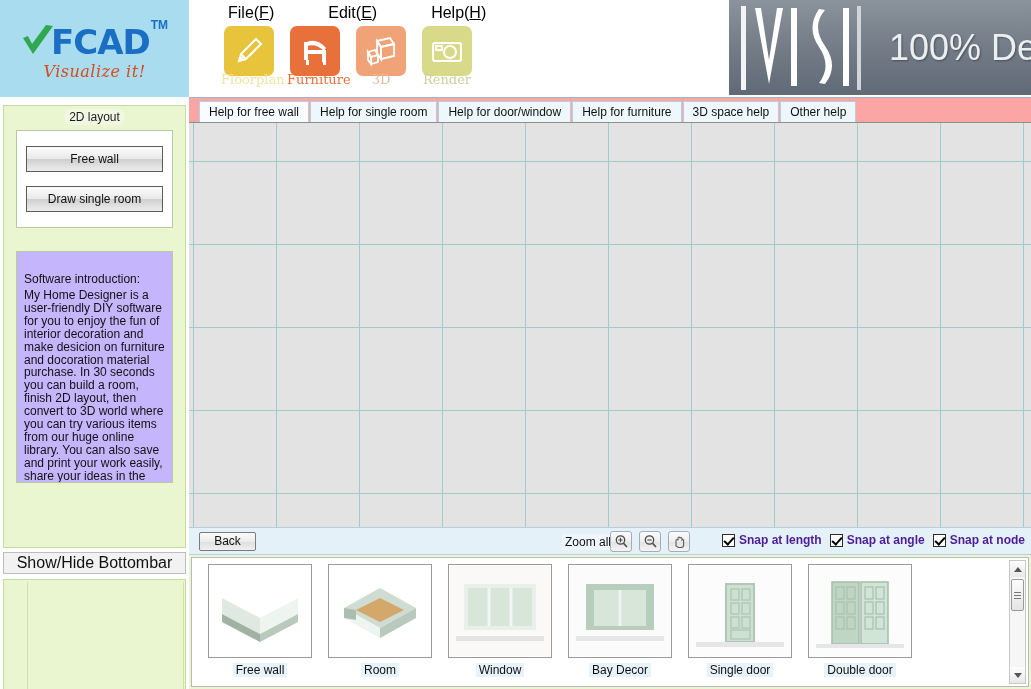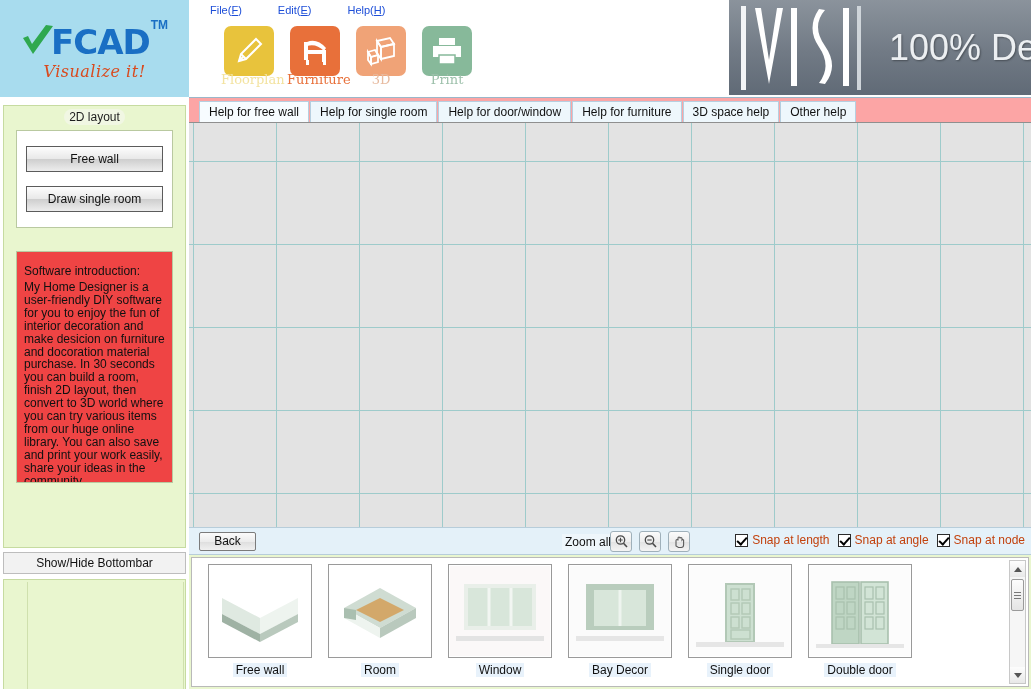--- a/index.html
+++ b/index.html
@@ -41,22 +41,22 @@
     margin-top: 2px; letter-spacing: .5px;
   }
 
   
   .menu-area {
     position: absolute; left: 189px; top: 0; width: 842px; height: 97px;
     background: #ffffff;
   }
   .menubar { position: absolute; left: 15px; top: 2px; display: flex; }
   .menu-item {
-    font-size: 11px; color: #1d4ed8; padding: 2px 6px; margin-right: 24px;
-    cursor: default; white-space: nowrap;
+    font-size: 16px; color: #000000; padding: 2px 6px; margin-right: 24px;
+    cursor: default; white-space: nowrap; margin-left: 18px;
   }
   .menu-item u { text-decoration: underline; }
 
   
   .toolbar { position: absolute; left: 32px; top: 26px; display: flex; align-items: flex-end; }
   .tool-btn {
     position: relative; width: 56px; height: 62px; margin-right: 10px;
     cursor: pointer;
   }
   .tool-tile {
@@ -132,28 +132,28 @@
     padding: 15px 9px; 
   }
   .sb-button {
     display: block; width: 100%; height: 26px; line-height: 24px;
     text-align: center; font-size: 12px; color: #111;
     background: linear-gradient(180deg,#fdfdfd 0%, #e9e9e9 48%, #cfcfcf 52%, #ededed 100%);
     border: 1px solid #5b5b5b; margin-bottom: 14px; cursor: pointer;
   }
   .sb-button:last-child { margin-bottom: 0; }
   .sb-intro {
-    margin: 23px 12px 0 12px; background: #ef4444; border: 1px solid #b9c9a0;
-    padding: 12px 6px 6px 7px; height: 232px; overflow: hidden;
+    margin: 23px 12px 0 12px; background: #c4b5fd; border: 1px solid #b9c9a0;
+    padding: 20px 6px 6px 7px; height: 232px; overflow: hidden;
   }
   .sb-intro-title { font-size: 12px; color: #111; margin-bottom: 3px; }
   .sb-intro-body { font-size: 12px; color: #111; line-height: 12.9px; }
   .sb-bottombar {
     position: absolute; left: 3px; top: 455px; width: 183px; height: 22px;
-    line-height: 20px; text-align: center; font-size: 12px; color: #111;
+    line-height: 20px; text-align: center; font-size: 16px; color: #111;
     background: #f2f2f2; border: 1px solid #bdbdbd; cursor: pointer;
   }
   .sb-lower {
     position: absolute; left: 3px; top: 482px; width: 183px; height: 205px;
     background: #e9f6cf; border: 1px solid #c6dba0;
   }
   .sb-lower-inner {
     position: absolute; left: 2px; top: 2px; width: 178px; height: 200px;
     border-right: 1px solid #cfe0ad;
   }
@@ -202,21 +202,21 @@
     display: flex; align-items: center; justify-content: center;
   }
   .ib-zin  { left: 421px; }
   .ib-zout { left: 450px; }
   .ib-pan  { left: 479px; }
 
   .snaps {
     position: absolute; right: 6px; top: 5px;
     display: flex; align-items: center; gap: 8px;
   }
-  .snap { display: flex; align-items: center; font-size: 12px; color: #c2410c; cursor: pointer; }
+  .snap { display: flex; align-items: center; font-size: 12px; color: #4c1d95; cursor: pointer; font-weight: bold; }
   .cbx {
     width: 13px; height: 13px; background: #fff; border: 1px solid #2b2b2b;
     margin-right: 4px; position: relative; flex: 0 0 auto;
   }
   .cbx.on::after {
     content: ""; position: absolute; left: 3px; top: 0px;
     width: 4px; height: 8px; border: solid #000;
     border-width: 0 2px 2px 0; transform: rotate(42deg);
   }
 
@@ -329,34 +329,33 @@
               <path d="M17 13 L30 10 L30 22 L17 25 Z"></path>
               <path d="M4 18 L11 16 L14 21 L7 23 Z"></path>
               <path d="M4 18 L4 26 L7 30 L7 23 Z"></path>
               <path d="M7 23 L14 21 L14 28 L7 30 Z"></path>
             </g>
           </svg>
         </div>
         <div class="tool-label">3D</div>
       </div>
 
-
-      <div class="tool-btn t-print">
+      <div class="tool-btn t-render">
         <div class="tool-tile">
           <svg width="34" height="34" viewBox="0 0 34 34">
-            <g fill="#fff">
-              <rect x="9" y="4" width="16" height="7"></rect>
-              <path d="M3 12 h28 v11 h-28 z"></path>
-              <rect x="9" y="21" width="16" height="9" fill="#fff"></rect>
+            <g fill="none" stroke="#fff" stroke-width="2">
+              <rect x="3" y="9" width="28" height="18" rx="2"></rect>
+              <circle cx="20" cy="18" r="6"></circle>
+              <rect x="6" y="12" width="6" height="4"></rect>
             </g>
-            <rect x="9" y="21" width="16" height="9" fill="none" stroke="#87b99a" stroke-width="1.5"></rect>
-          </svg>
-        </div>
-        <div class="tool-label">Print</div>
-      </div>
+          </svg>
+        </div>
+        <div class="tool-label">Render</div>
+      </div>
+
 
     </div>
 
     <div class="banner">
       <div class="banner-logo">
         <svg width="128" height="88" viewBox="0 0 128 88">
           <rect x="2" y="2" width="5" height="84" fill="#f2f4f6"></rect>
           <path d="M16 4 L30 80 L44 4 L38 4 L30 56 L22 4 Z" fill="#ffffff"></path>
           <rect x="52" y="4" width="6" height="78" fill="#ffffff"></rect>
           <path d="M86 6 q-14 16 0 36 q14 20 0 38 l-6 -1 q13 -17 0 -36 q-13 -19 0 -38 z" fill="#ffffff"></path>

